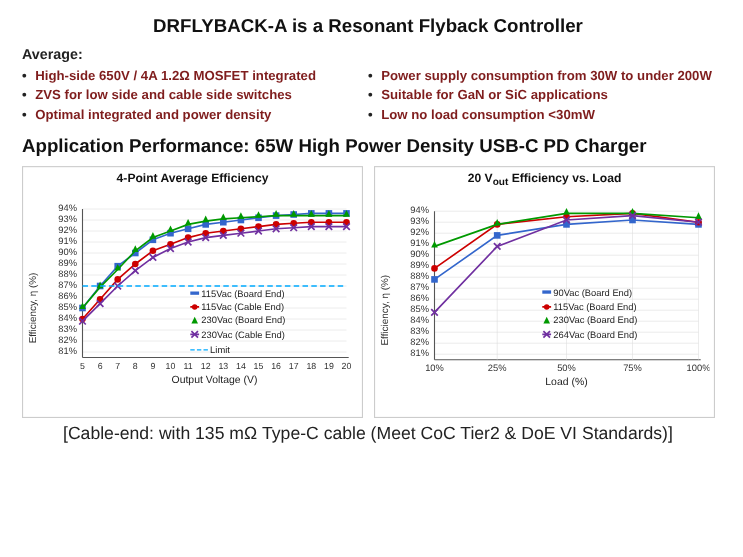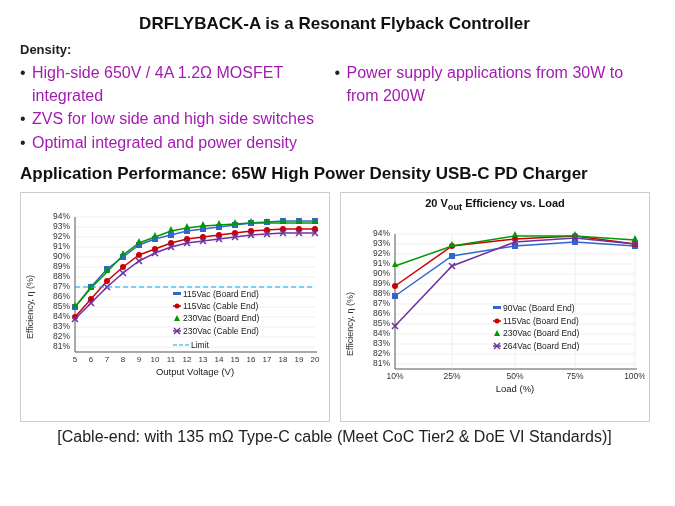--- a/index.html
+++ b/index.html
@@ -39,23 +39,24 @@
       flex: 1;
     }
     .features-col ul {
       list-style: none;
       padding: 0;
       margin: 0;
     }
     .features-col ul li {
       padding-left: 12px;
       position: relative;
-      font-size: 16px;
+      font-size: 12px;
       line-height: 1.45;
-      color: #a21caf;
+      color: #7f1d1d;
+      font-weight: bold;
     }
     .features-col ul li::before {
       content: '•';
       position: absolute;
       left: 0;
       color: #222;
     }
     .section-title {
       font-weight: bold;
       font-size: 17px;
@@ -94,41 +95,44 @@
       color: #222;
       margin-top: 4px;
     }
   </style>
 </head>
 <body>
 
 <div class="page">
   <h1>DRFLYBACK-A is a Resonant Flyback Controller</h1>
 
-  <div class="features-label">Density:</div>
+  <div class="features-label">Average:</div>
   <div class="features-cols">
     <div class="features-col">
       <ul>
         <li>High-side 650V / 4A 1.2Ω MOSFET integrated</li>
-        <li>ZVS for low side and high side switches</li>
+        <li>ZVS for low side and cable side switches</li>
         <li>Optimal integrated and power density</li>
       </ul>
     </div>
     <div class="features-col">
       <ul>
-        <li>Power supply applications from 30W to from 200W</li>
+        <li>Power supply consumption from 30W to under 200W</li>
+        <li>Suitable for GaN or SiC applications</li>
+        <li>Low no load consumption &lt;30mW</li>
       </ul>
     </div>
   </div>
 
   <div class="section-title">Application Performance: 65W High Power Density USB-C PD Charger</div>
 
   <div class="charts-row">
 
     <div class="chart-container">
+      <div class="chart-title">4-Point Average Efficiency</div>
       <div class="chart-area">
         <svg width="300" height="200">
 
           <text x="8" y="110" font-size="9" transform="rotate(-90,8,110)" text-anchor="middle" fill="#333">Efficiency, η (%)</text>
 
           <g font-size="8.5" fill="#333">
             <text x="28" y="22">94%</text>
             <text x="28" y="32">93%</text>
             <text x="28" y="42">92%</text>
             <text x="28" y="52">91%</text>

